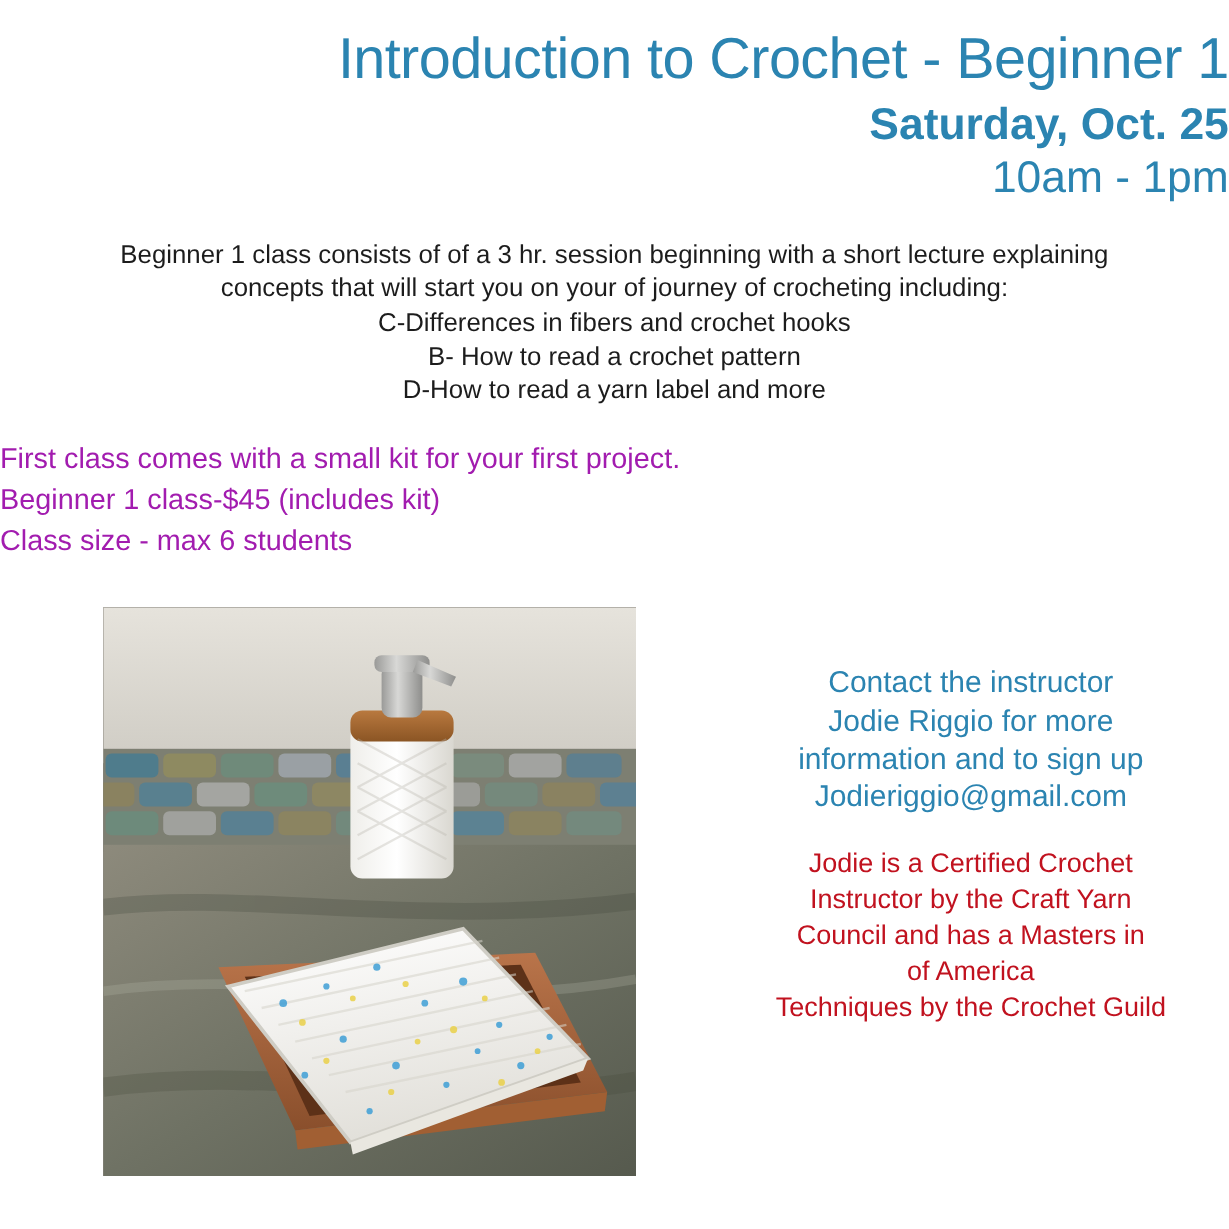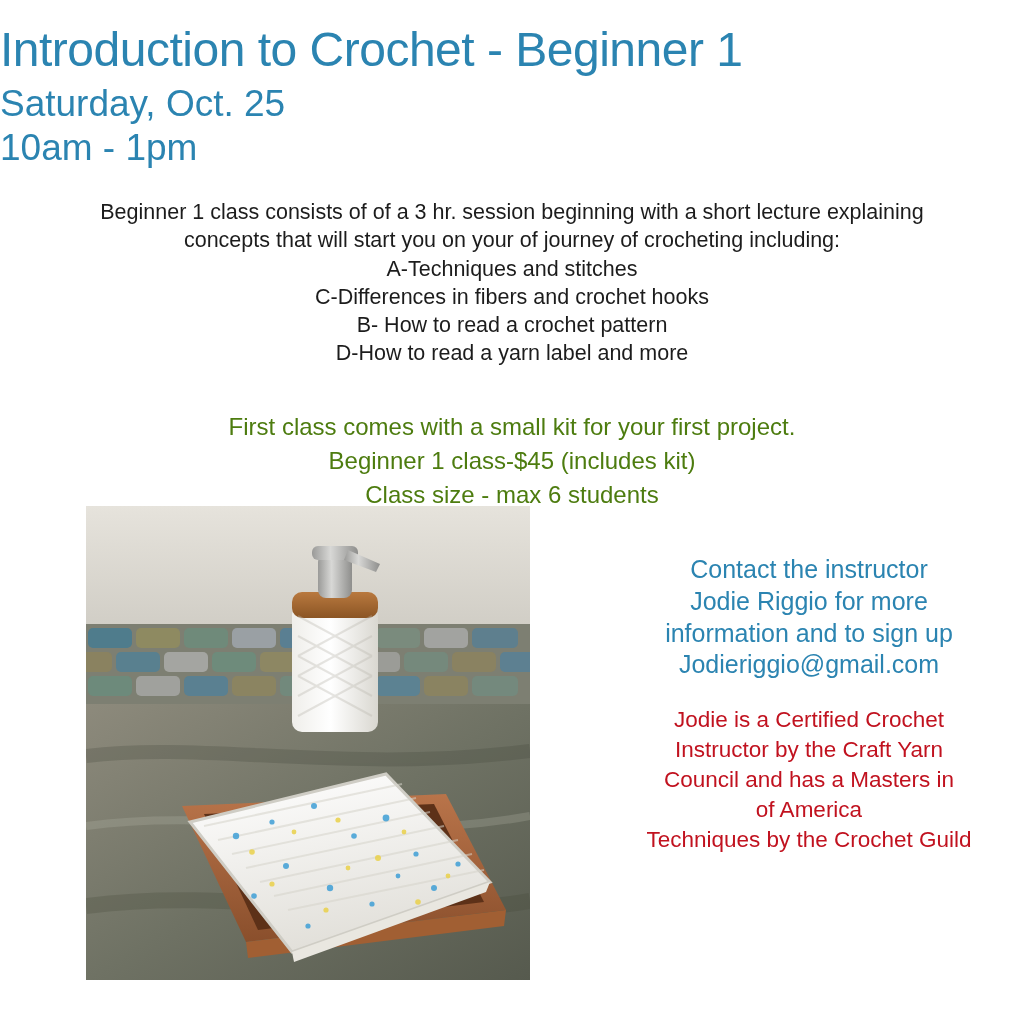--- a/index.html
+++ b/index.html
@@ -15,36 +15,36 @@
     position: relative;
   }
   .flyer {
     width: 1024px;
     height: 1024px;
     position: relative;
   }
 
   
   .header {
-    text-align: left;
+    text-align: right;
     padding-top: 26px;
   }
   .title {
     color: #2b84b1;
     font-size: 48px;
     line-height: 1.0;
     font-weight: 400;
     letter-spacing: -0.5px;
     white-space: nowrap;
   }
   .subtitle {
     color: #2b84b1;
     font-size: 37px;
     line-height: 1.18;
-    font-weight: 400;
+    font-weight: 700;
     margin-top: 8px;
   }
   .subtitle2 {
     color: #2b84b1;
     font-size: 37px;
     line-height: 1.18;
     font-weight: 400;
   }
 
   
@@ -66,23 +66,23 @@
   .bullets {
     margin-top: 2px;
   }
   .bullet {
     display: block;
     line-height: 1.3;
   }
 
   
   .price-block {
-    margin-top: 42px;
-    text-align: center;
-    color: #4d7c0f;
+    margin-top: 26px;
+    text-align: left;
+    color: #a21caf;
     font-size: 24px;
     line-height: 1.42;
   }
   .price-line { display: block; }
 
   
   .lower {
     position: absolute;
     top: 506px;
     left: 0;
@@ -132,21 +132,20 @@
   <div class="header">
     <div class="title">Introduction to Crochet - Beginner 1</div>
     <div class="subtitle">Saturday, Oct. 25</div>
     <div class="subtitle2">10am - 1pm</div>
   </div>
 
   <div class="description">
     <span class="desc-lead">Beginner 1 class consists of of a   3  hr. session beginning with a short lecture explaining</span>
     <span class="desc-lead2">concepts that will start you on your of journey of crocheting including:</span>
     <div class="bullets">
-      <span class="bullet">A-Techniques and stitches</span>
       <span class="bullet">C-Differences in fibers and crochet hooks</span>
       <span class="bullet">B- How to read a crochet pattern</span>
       <span class="bullet">D-How to read a yarn label and more</span>
     </div>
   </div>
 
   <div class="price-block">
     <span class="price-line">First class comes with a small kit for your first project.</span>
     <span class="price-line">Beginner 1 class-$45 (includes kit)</span>
     <span class="price-line">Class size - max 6 students</span>

